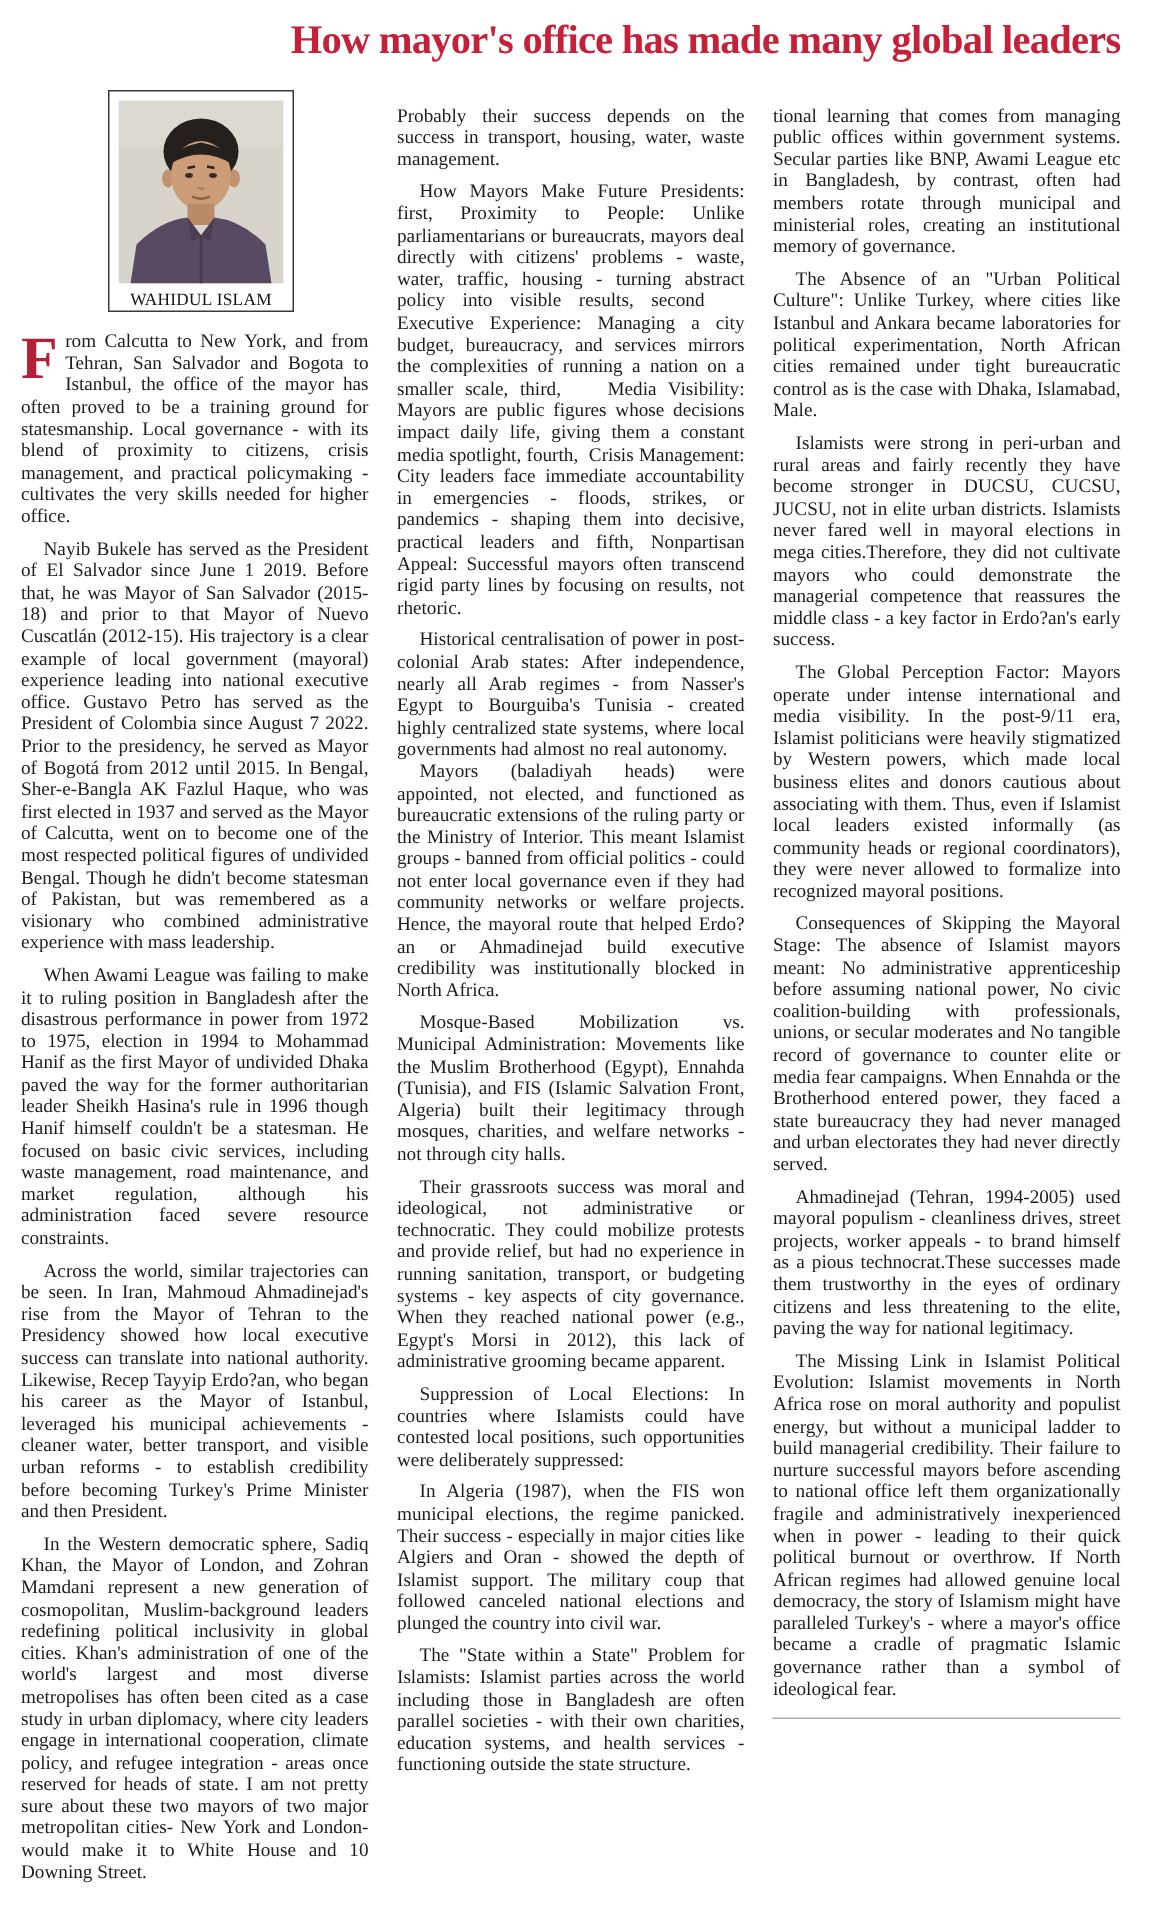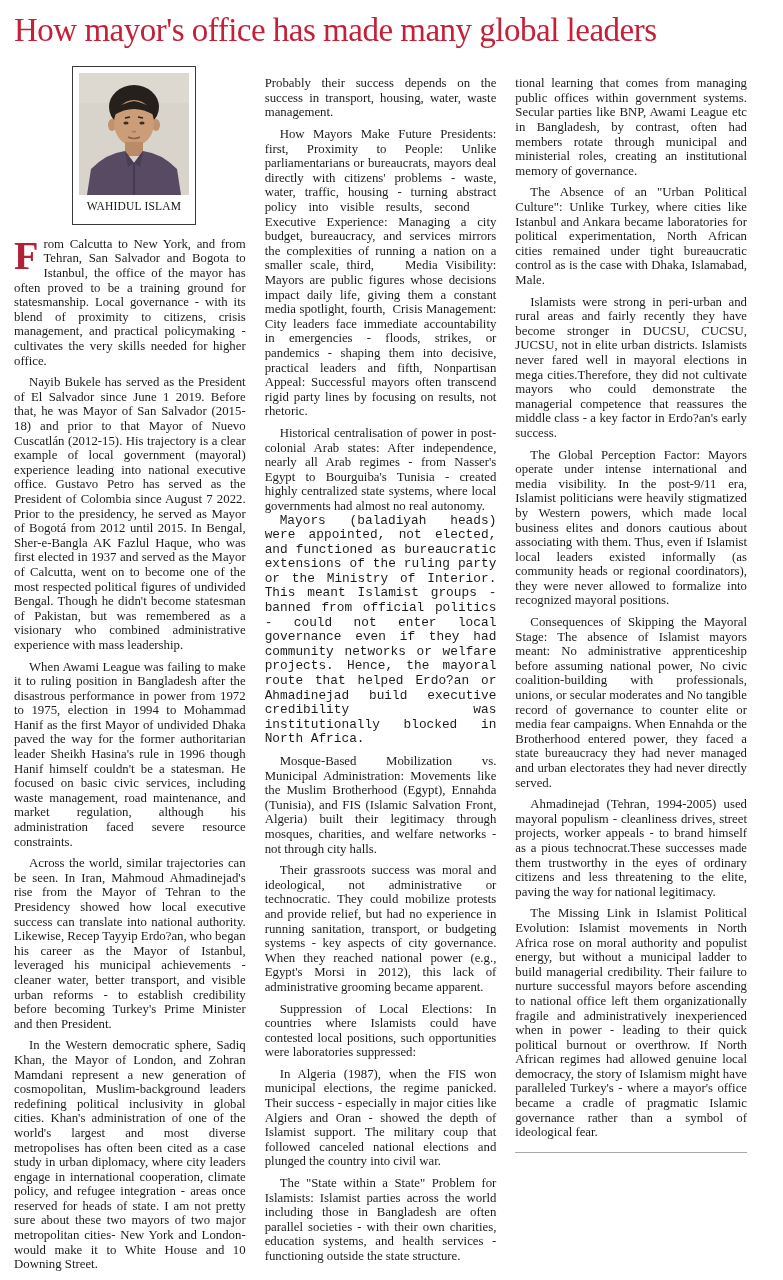--- a/index.html
+++ b/index.html
@@ -2,39 +2,39 @@
 <html><head>
 <meta charset="utf-8">
 <style>
   html, body { margin:0; padding:0; }
   body {
     width:783px; height:1280px; background:#ffffff; overflow:hidden;
     font-family:"Liberation Serif", serif; color:#1d1c1a;
   }
   .page { box-sizing:border-box; width:783px; height:1280px; padding:8px 36px 0 14px; }
   h1.title {
-    font-family:"Liberation Serif", serif; font-weight:normal;
-    font-size:33px; line-height:1.1; text-align:left;
+    font-family:"Liberation Serif", serif; font-weight:bold;
+    font-size:27px; line-height:1.1; text-align:right;
     color:#c52037; margin:4px 0 16px 0; letter-spacing:-0.5px;
   }
   .content { display:flex; gap:19px; }
   .col { flex:1 1 0; min-width:0; font-size:12.8px; line-height:14.6px; text-align:justify; }
   figure.photo {
     margin:2px 0 12px 58px; border:1px solid #3a3a3a;
-    padding:6px 6px 10px 6px; width:110px; background:#ffffff;
+    padding:6px 6px 0 6px; width:110px; background:#ffffff;
   }
   figure.photo svg { display:block; width:110px; height:122px; }
   figcaption {
     text-align:center; font-size:11.5px; padding-top:4px;
     letter-spacing:0.2px; color:#141414;
   }
   .para { margin:7px 0 0 0; text-indent:15px; }
   .paras > .para:first-child { margin-top:12px; }
   .para.noindent { text-indent:0; }
-  .para.nogap { margin-top:0;font-family:Liberation Mono, monospace; }
+  .para.nogap { margin-top:0; }
   .dropcap {
     float:left; color:#b22237; font-weight:bold;
     font-size:40px; line-height:34px; padding:2px 5px 0 0;
   }
   .credit-block { margin-top:12px; }
   hr.credit-rule { border:none; border-top:1px solid #a8a8a8; margin:0 0 7px 0; }
 </style>
 </head>
 <body>
 
@@ -77,21 +77,21 @@
     </div>
 
     <div class="col">
       <div class="paras">
           <p class="para noindent">Probably their success depends on the success in transport, housing, water, waste management.</p>
           <p class="para">How Mayors Make Future Presidents: first, Proximity to People: Unlike parliamentarians or bureaucrats, mayors deal directly with citizens' problems - waste, water, traffic, housing - turning abstract policy into visible results, second &nbsp;&nbsp; Executive Experience: Managing a city budget, bureaucracy, and services mirrors the complexities of running a nation on a smaller scale, third, &nbsp;&nbsp; Media Visibility: Mayors are public figures whose decisions impact daily life, giving them a constant media spotlight, fourth, &nbsp;Crisis Management: City leaders face immediate accountability in emergencies - floods, strikes, or pandemics - shaping them into decisive, practical leaders and fifth, Nonpartisan Appeal: Successful mayors often transcend rigid party lines by focusing on results, not rhetoric.</p>
           <p class="para">Historical centralisation of power in post-colonial Arab states: After independence, nearly all Arab regimes - from Nasser's Egypt to Bourguiba's Tunisia - created highly centralized state systems, where local governments had almost no real autonomy.</p>
           <p class="para nogap">Mayors (baladiyah heads) were appointed, not elected, and functioned as bureaucratic extensions of the ruling party or the Ministry of Interior. This meant Islamist groups - banned from official politics - could not enter local governance even if they had community networks or welfare projects. Hence, the mayoral route that helped Erdo?an or Ahmadinejad build executive credibility was institutionally blocked in North Africa.</p>
           <p class="para">Mosque-Based Mobilization vs. Municipal Administration: Movements like the Muslim Brotherhood (Egypt), Ennahda (Tunisia), and FIS (Islamic Salvation Front, Algeria) built their legitimacy through mosques, charities, and welfare networks - not through city halls.</p>
           <p class="para">Their grassroots success was moral and ideological, not administrative or technocratic. They could mobilize protests and provide relief, but had no experience in running sanitation, transport, or budgeting systems - key aspects of city governance. When they reached national power (e.g., Egypt's Morsi in 2012), this lack of administrative grooming became apparent.</p>
-          <p class="para">Suppression of Local Elections: In countries where Islamists could have contested local positions, such opportunities were laboratories suppressed:</p>
+          <p class="para">Suppression of Local Elections: In countries where Islamists could have contested local positions, such opportunities were deliberately suppressed:</p>
           <p class="para">In Algeria (1987), when the FIS won municipal elections, the regime panicked. Their success - especially in major cities like Algiers and Oran - showed the depth of Islamist support. The military coup that followed canceled national elections and plunged the country into civil war.</p>
           <p class="para">The "State within a State" Problem for Islamists: Islamist parties across the world including those in Bangladesh are often parallel societies - with their own charities, education systems, and health services - functioning outside the state structure.</p>
         </div>
     </div>
 
     <div class="col">
       <div class="paras">
           <p class="para noindent">tional learning that comes from managing public offices within government systems. Secular parties like BNP, Awami League etc in Bangladesh, by contrast, often had members rotate through municipal and ministerial roles, creating an institutional memory of governance.</p>
           <p class="para">The Absence of an "Urban Political Culture": Unlike Turkey, where cities like Istanbul and Ankara became laboratories for political experimentation, North African cities remained under tight bureaucratic control as is the case with Dhaka, Islamabad, Male.</p>
           <p class="para">Islamists were strong in peri-urban and rural areas and fairly recently they have become stronger in DUCSU, CUCSU, JUCSU, not in elite urban districts. Islamists never fared well in mayoral elections in mega cities.Therefore, they did not cultivate mayors who could demonstrate the managerial competence that reassures the middle class - a key factor in Erdo?an's early success.</p>

